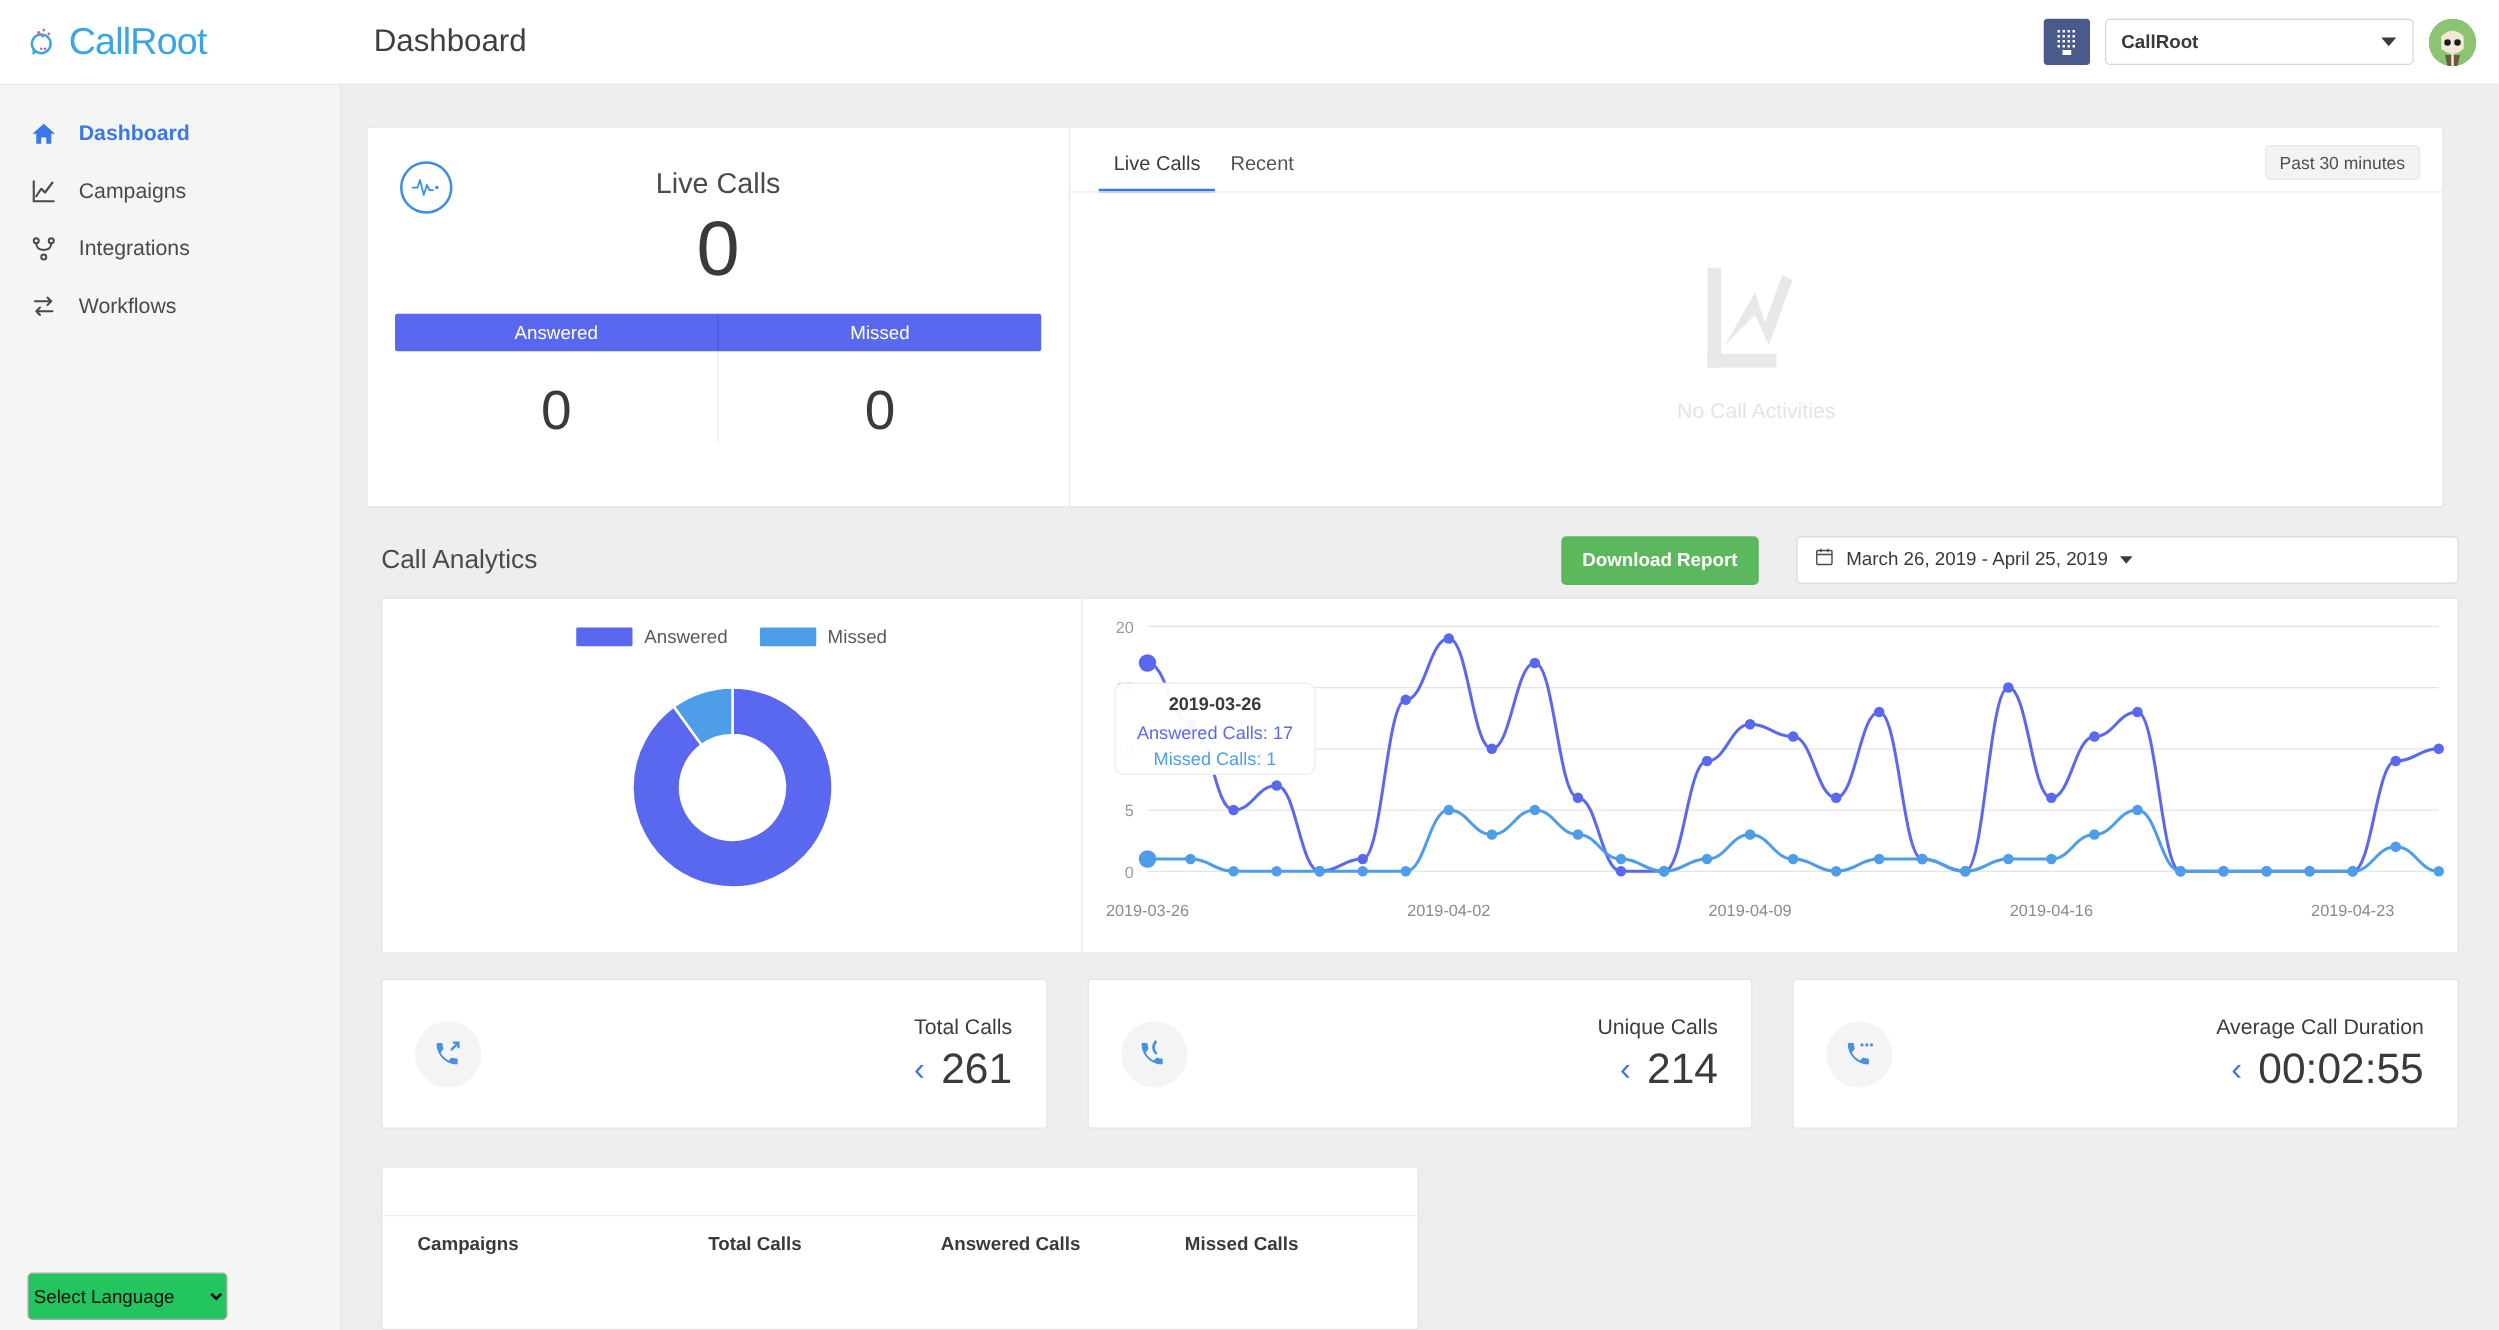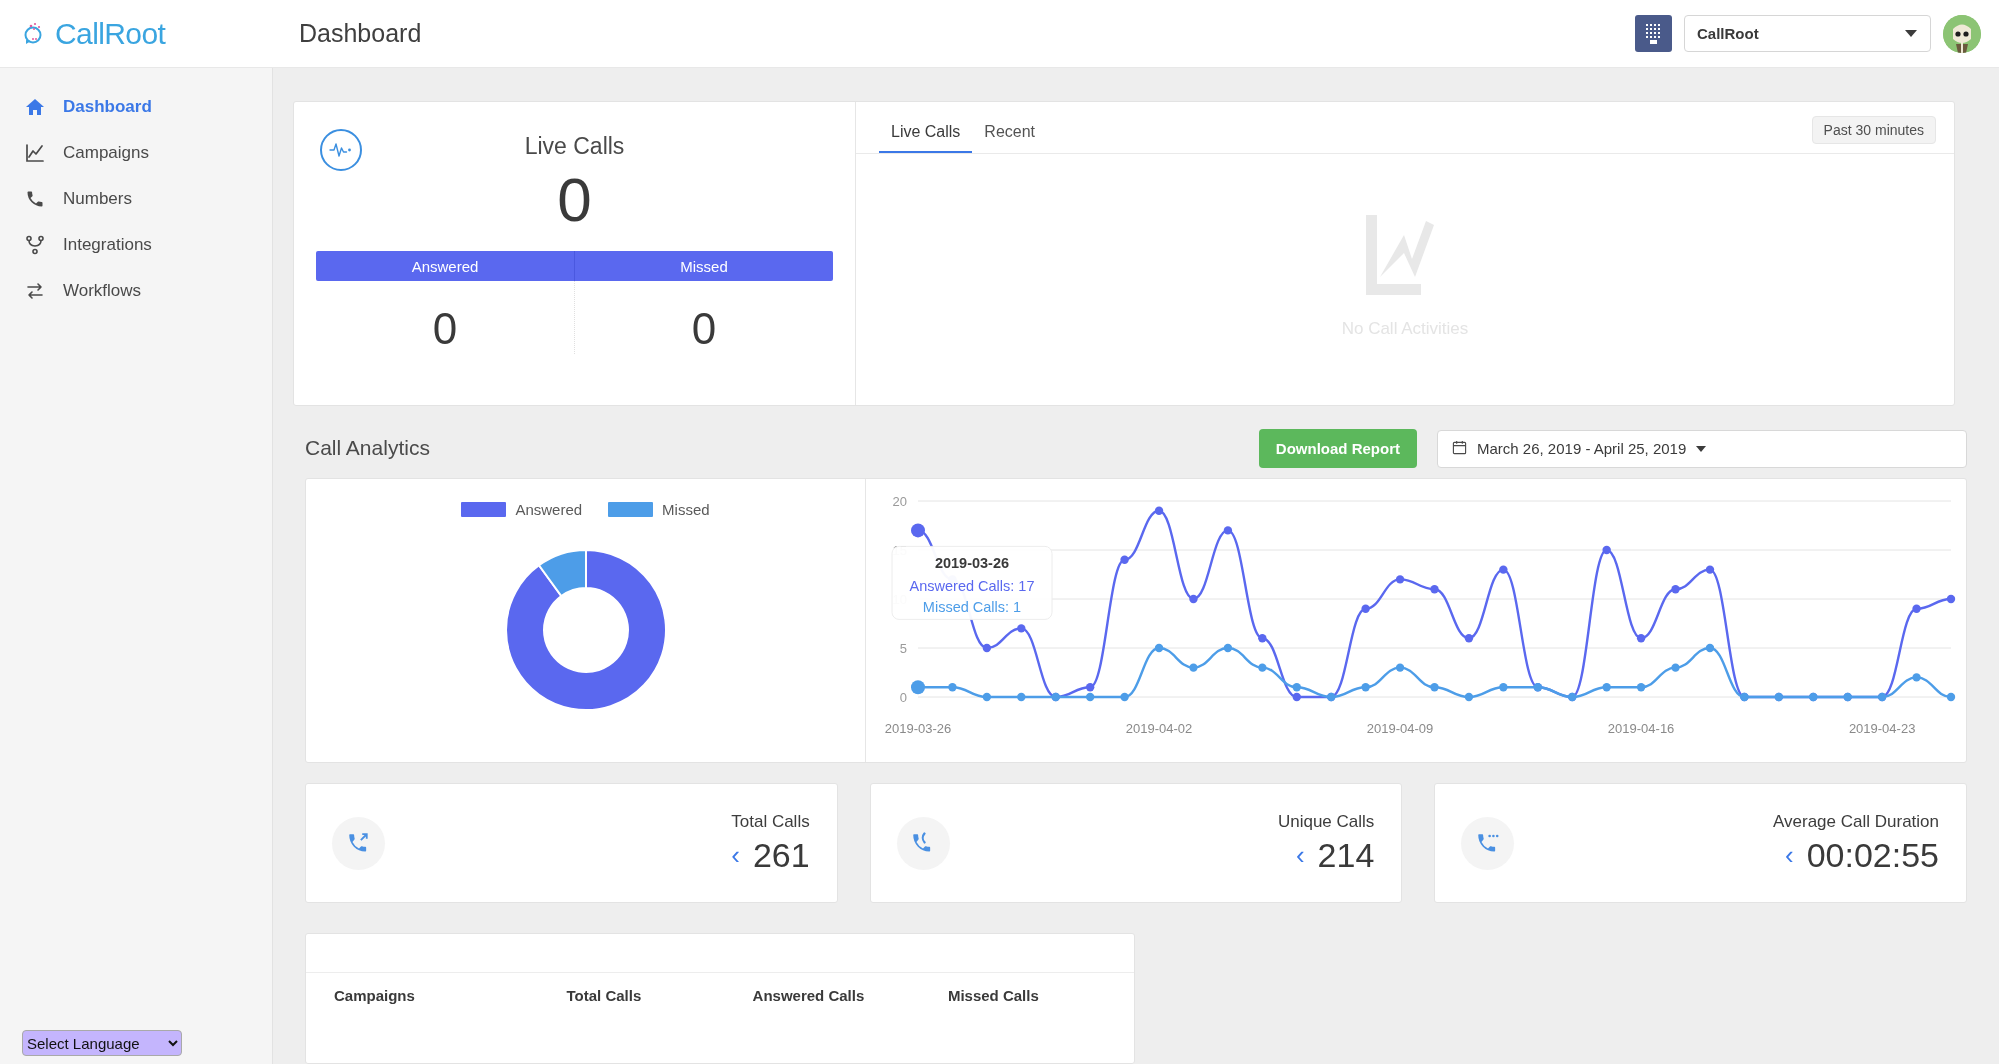--- a/index.html
+++ b/index.html
@@ -49,22 +49,22 @@
   .nav { padding-top: 16px; }
   .nav-item {
     display: flex; align-items: center; gap: 17px; height: 46px;
     padding-left: 24px; font-size: 17px; color: #4a4a4a; cursor: pointer;
   }
   .nav-item.active { color: #3b78e7; font-weight: bold; }
   .nav-ico { width: 22px; height: 22px; display: flex; align-items: center; justify-content: center; flex: 0 0 22px; }
   .lang-wrap { position: absolute; bottom: 8px; left: 22px; }
   .lang-select {
     font-family: "Liberation Sans", sans-serif; font-size: 15px;
-    border: 1px solid #a9a9a9; border-radius: 4px; background: #c4b5fd;
-    padding: 2px 0; height: 26px; width: 160px; color: #111;
+    border: 1px solid #a9a9a9; border-radius: 4px; background: #22c55e;
+    padding: 2px 0; height: 38px; width: 160px; color: #111;
   }
 
   
   .main { position: absolute; top: 68px; left: 273px; width: 1726px; height: 996px; background: #eeeeee; }
 
   .card { background: #fff; border: 1px solid #e3e3e3; border-radius: 3px; }
 
   
   .row1 { position: absolute; left: 20px; top: 33px; width: 1662px; height: 305px; display: flex; }
   .livecalls { width: 562px; border-right: 1px solid #e6e6e6; position: relative; }
@@ -105,21 +105,21 @@
   }
   .empty {
     position: absolute; left: 0; right: 0; top: 60px; bottom: 14px;
     display: flex; flex-direction: column; align-items: center; justify-content: center; gap: 12px;
   }
   .empty-label { font-size: 17px; color: #e4e4e4; }
 
   
   .ca-head { position: absolute; left: 32px; top: 355px; width: 1662px; height: 50px; display: flex; align-items: center; }
   .ca-title { font-size: 21px; color: #4a4a4a; }
-  .ca-right { margin-left: auto; display: flex; align-items: flex-end; gap: 20px; }
+  .ca-right { margin-left: auto; display: flex; align-items: flex-start; gap: 30px; }
   .btn-download {
     background: #5cb85c; color: #fff; font-size: 15px; font-weight: bold;
     border: none; border-radius: 4px; padding: 11px 17px; cursor: pointer;
     font-family: "Liberation Sans", sans-serif;
   }
   .daterange {
     width: 530px; height: 38px; background: #fff; border: 1px solid #d8d8d8; border-radius: 4px;
     display: flex; align-items: center; gap: 10px; padding: 0 14px; font-size: 15px; color: #3a3a3a;
   }
   .dr-caret { width: 0; height: 0; border-left: 5px solid transparent; border-right: 5px solid transparent; border-top: 6px solid #3c3c3c; }
@@ -234,28 +234,20 @@
     <div class="nav-item">
       <span class="nav-ico">
         <svg width="20" height="20" viewBox="0 0 20 20" fill="none" stroke="#4a4a4a" stroke-width="1.7">
           <path d="M2 2 v16 h16" stroke-linecap="round"></path>
           <path d="M4 14 l4 -6 l3 3 l6 -8" stroke-linecap="round" stroke-linejoin="round"></path>
         </svg>
       </span>
       <span>Campaigns</span>
     </div>
 
-    <div class="nav-item">
-      <span class="nav-ico">
-        <svg width="20" height="20" viewBox="0 0 24 24">
-            <path d="M6.6 10.8a15 15 0 006.6 6.6l2.2-2.2c.3-.3.7-.4 1-.2 1.2.4 2.4.6 3.6.6.6 0 1 .4 1 1V20c0 .6-.4 1-1 1A17 17 0 013 4c0-.6.4-1 1-1h3.5c.6 0 1 .4 1 1 0 1.3.2 2.5.6 3.6.1.3 0 .7-.2 1l-2.3 2.2z" fill="#4a4a4a"></path>
-          </svg>
-      </span>
-      <span>Numbers</span>
-    </div>
 
 
     <div class="nav-item">
       <span class="nav-ico">
         <svg width="20" height="20" viewBox="0 0 20 20" fill="none" stroke="#4a4a4a" stroke-width="1.6">
           <circle cx="4" cy="3.5" r="2"></circle>
             <circle cx="16" cy="3.5" r="2"></circle>
             <circle cx="10" cy="16.5" r="2"></circle>
           <path d="M4 5.5 q0 5 6 5.5 M16 5.5 q0 5 -6 5.5" stroke-linecap="round"></path>
         </svg>

